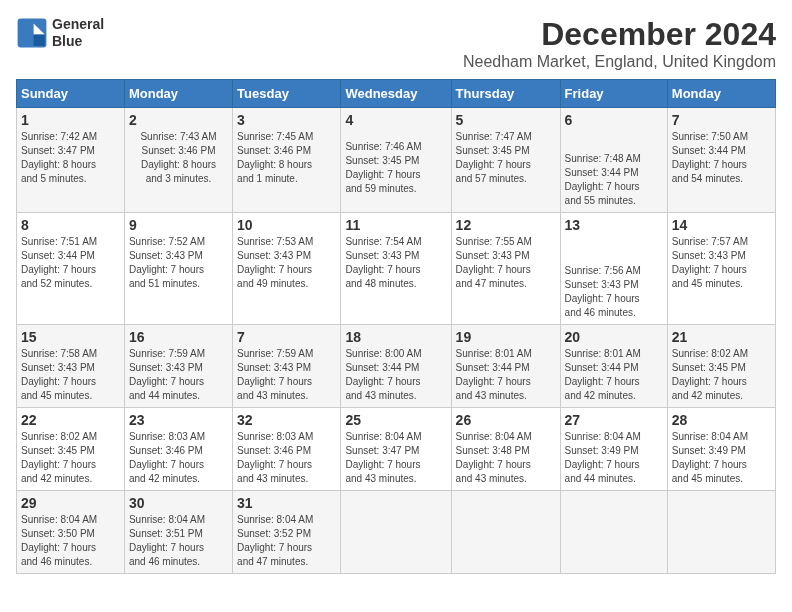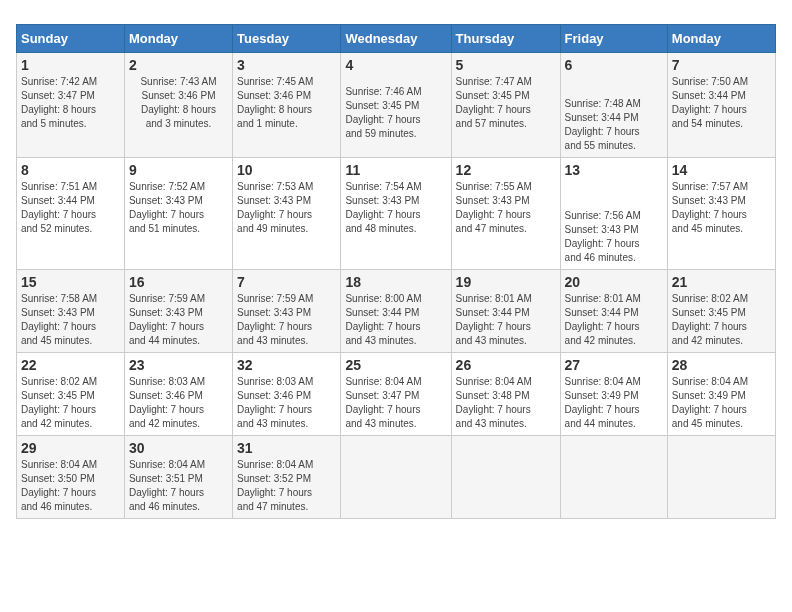--- a/index.html
+++ b/index.html
@@ -84,21 +84,34 @@
       line-height: 1.4;
     }
     td.empty {
       background: #f9f9f9;
     }
   </style>
 </head>
 <body>
 
 <div class="header-section">
+  <div class="logo">
+    <svg class="logo-icon" viewBox="0 0 40 40">
+      <rect x="2" y="2" width="36" height="36" rx="4" fill="#3a7abf"></rect>
+      <polygon points="22,8 36,22 22,22" fill="white"></polygon>
+      <polygon points="22,22 36,22 36,36 22,36" fill="#1a5a9f"></polygon>
+    </svg>
+    <div class="logo-text">
+      <div>General</div>
+      <div>Blue</div>
+    </div>
+  </div>
   <div class="title-section">
+    <div class="month-title">December 2024</div>
+    <div class="location-title">Needham Market, England, United Kingdom</div>
   </div>
 </div>
 
 <table>
   <thead>
     <tr>
     <th>Sunday</th>
         <th>Monday</th>
         <th>Tuesday</th>
         <th>Wednesday</th>

